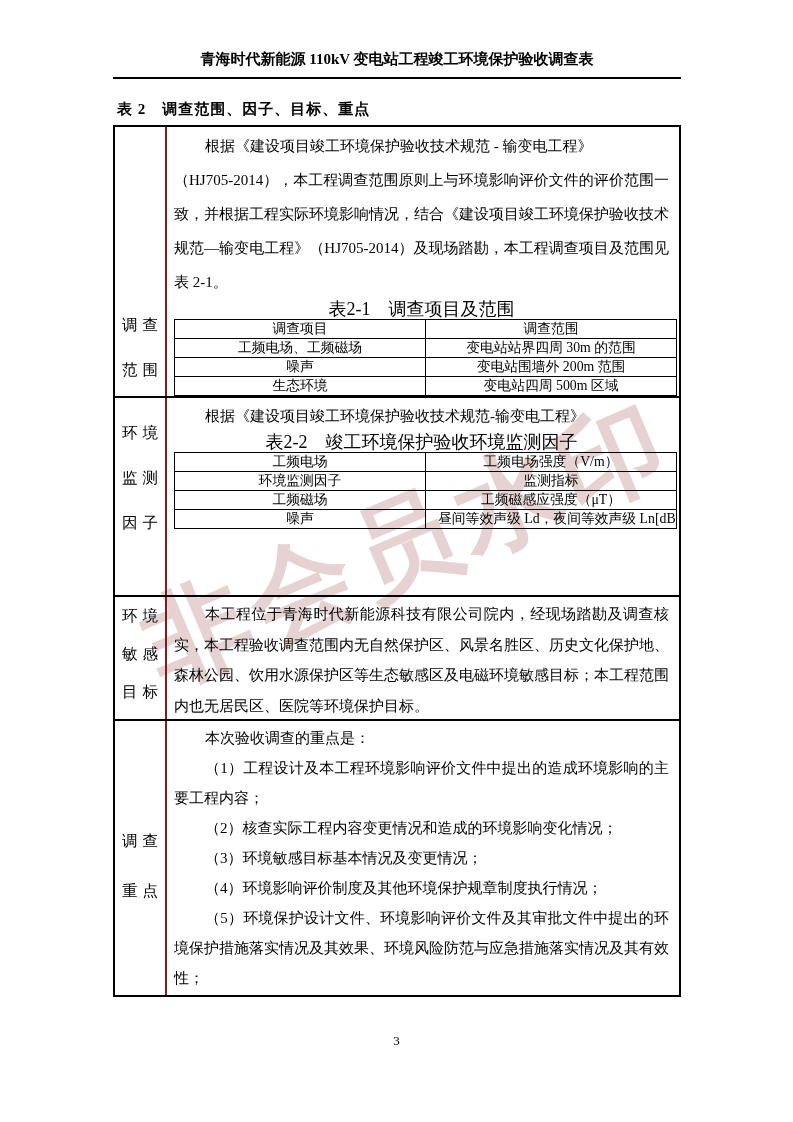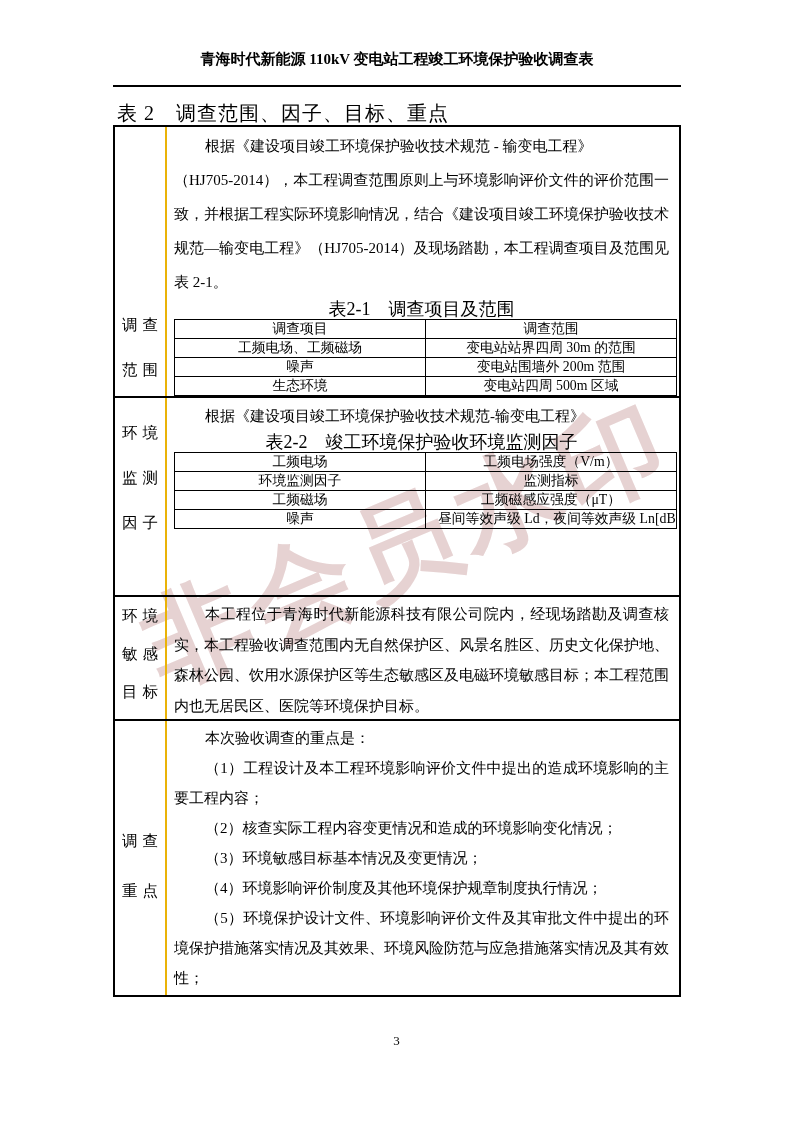--- a/index.html
+++ b/index.html
@@ -15,41 +15,41 @@
     transform:translate(-50%,-50%) rotate(-23deg);
     font-family:"Liberation Sans",sans-serif;
     font-weight:bold; font-size:104px; letter-spacing:8px;
     white-space:nowrap; color:#e6d2d2; z-index:0; pointer-events:none;
   }
   .content-layer { position:absolute; left:0; top:0; width:793px; height:1122px; z-index:1; }
 
   .doc-header {
     position:absolute; left:113px; top:50px; width:568px;
     text-align:center; font-weight:bold; font-size:15px; line-height:19px;
-    padding-bottom:16px; border-bottom:2px solid #000;
+    padding-bottom:8px; border-bottom:2px solid #000;
   }
   .section-title {
     position:absolute; left:117px; top:100px;
-    font-size:20px; font-weight:normal; letter-spacing:1px;
+    font-size:15px; font-weight:bold; letter-spacing:1px;
   }
   .outer-table {
     position:absolute; left:113px; top:125px; width:568px; height:872px;
     border:2px solid #000; box-sizing:border-box;
     display:flex; flex-direction:column;
   }
   .trow { display:flex; box-sizing:border-box; background:transparent; }
   .trow + .trow { border-top:2px solid #000; }
   .trow-1 { height:269px; }
   .trow-2 { height:199px; }
   .trow-3 { height:124px; }
   .trow-4 { flex:1; }
 
   .label-cell {
     width:52px; min-width:52px; box-sizing:border-box;
-    border-right:2px solid #eab308;
+    border-right:2px solid #7f1d1d;
     font-size:15.5px;
   }
   .label-line { width:36px; margin:0 auto; text-align:justify; text-align-last:justify; }
   .lc-1 { padding-top:175px; } .lc-1 .label-line { line-height:45px; }
   .lc-2 { padding-top:12px;  } .lc-2 .label-line { line-height:45px; }
   .lc-3 { padding-top:0;     } .lc-3 .label-line { line-height:38px; }
   .lc-4 { padding-top:95px;  } .lc-4 .label-line { line-height:50px; }
 
   .content-cell {
     flex:1; box-sizing:border-box; overflow:hidden;

